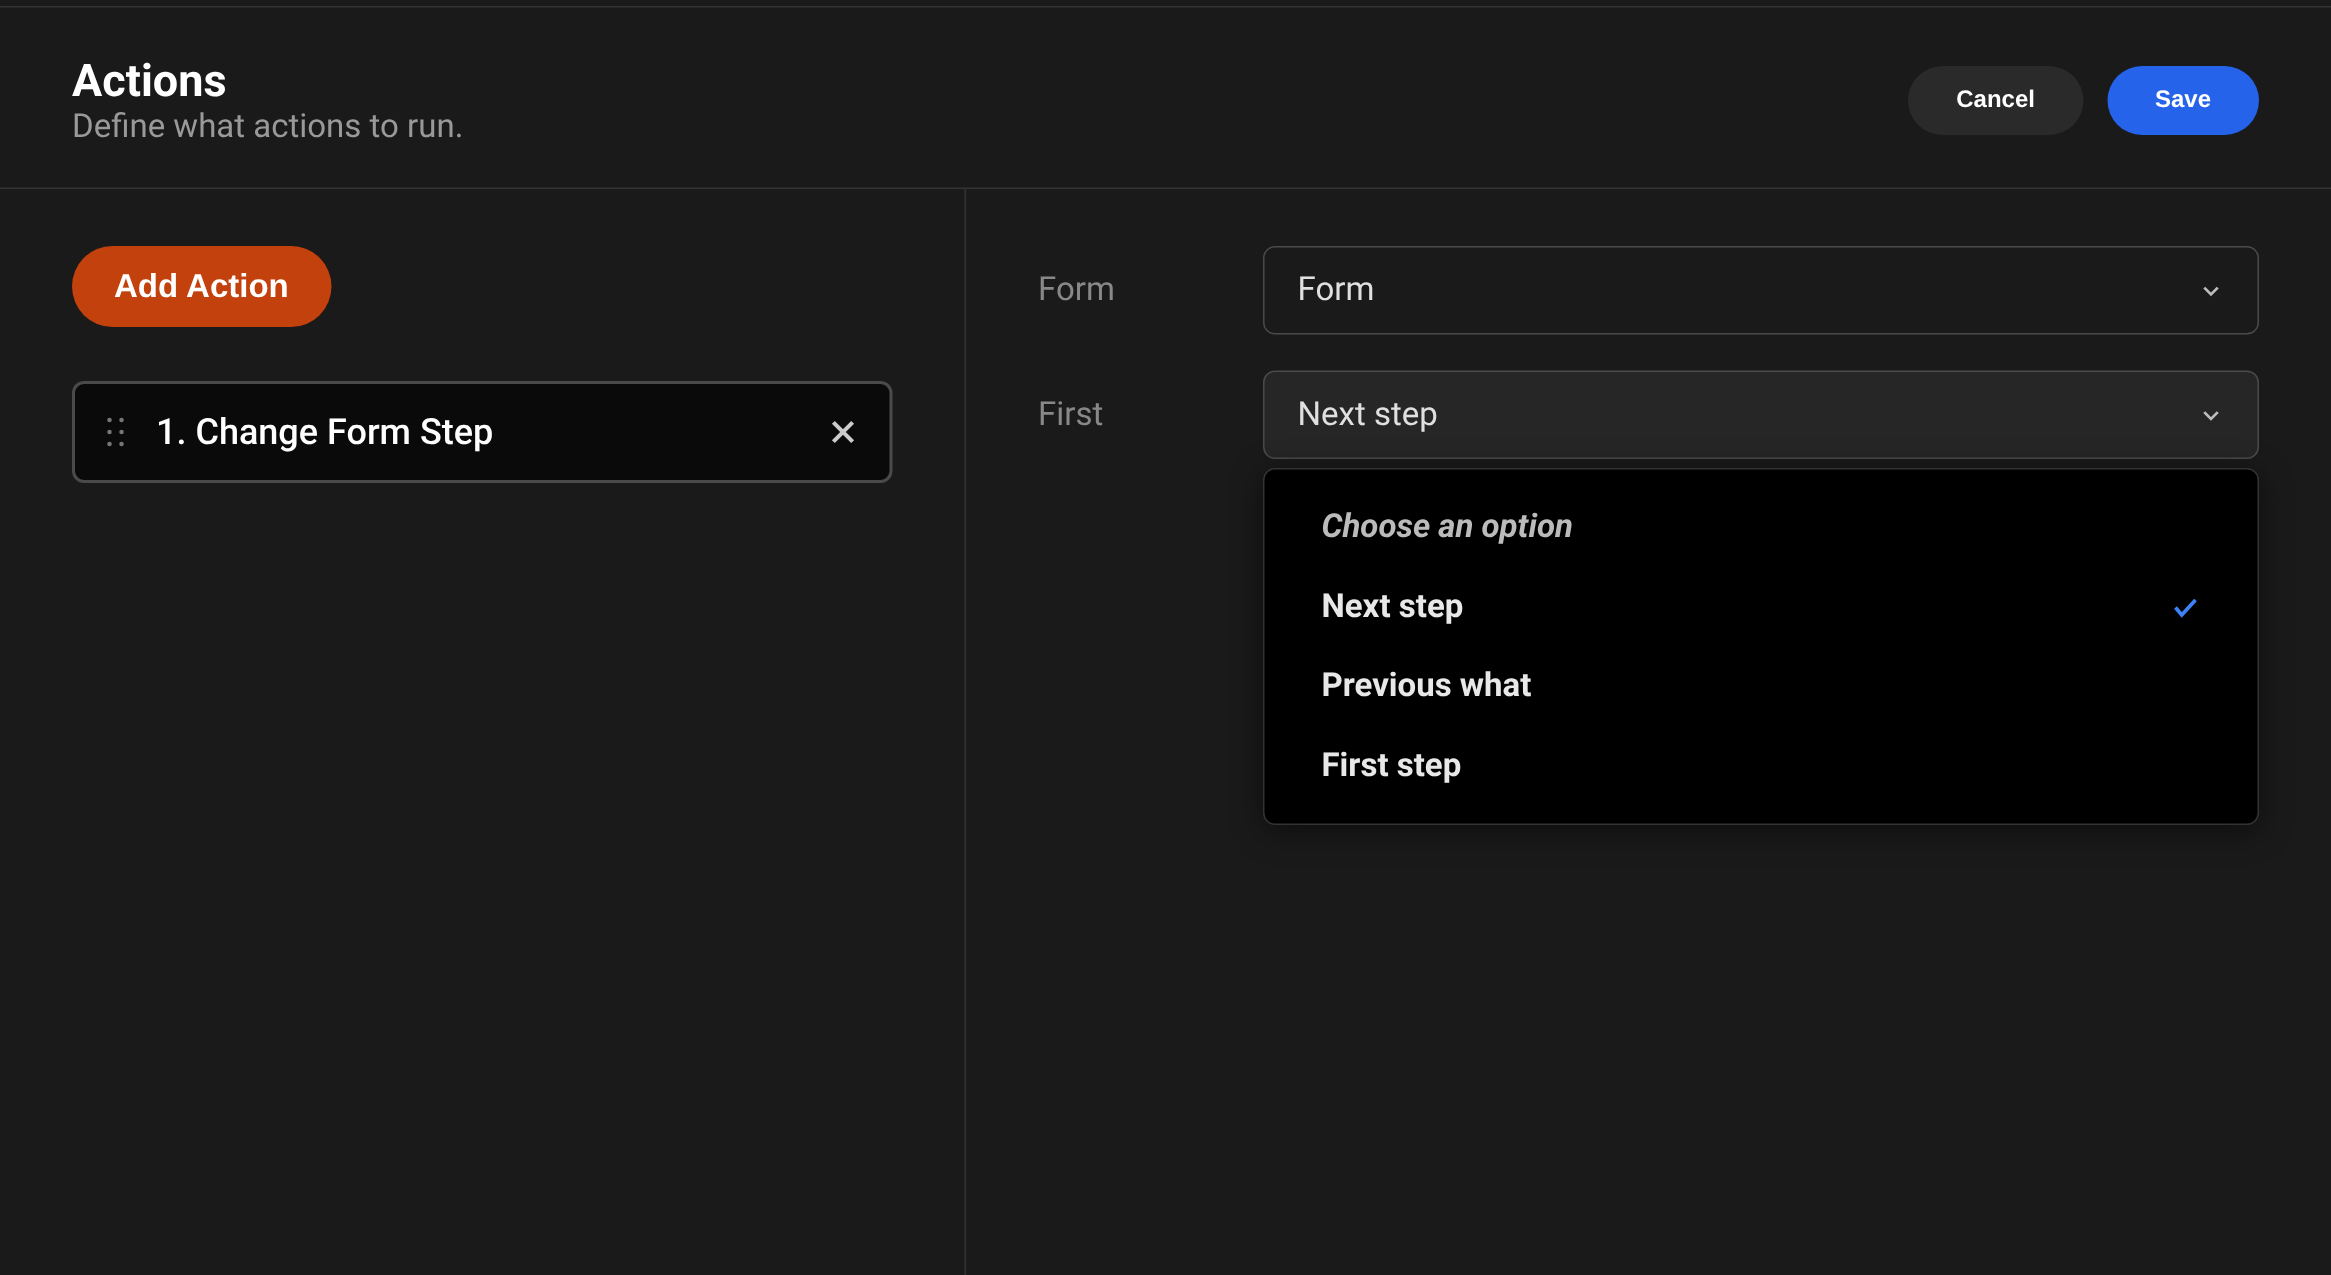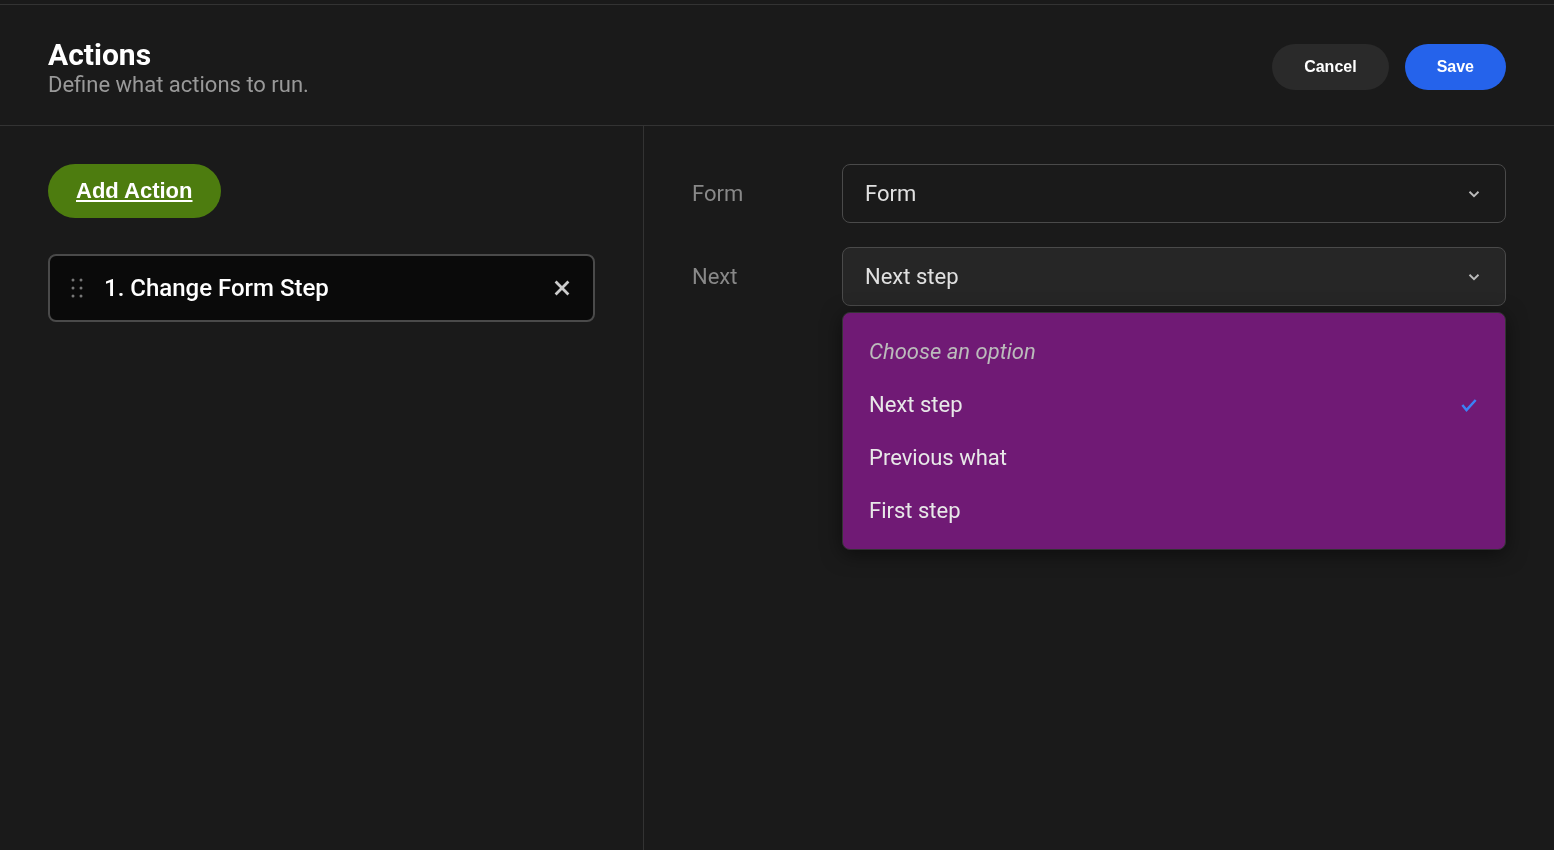--- a/index.html
+++ b/index.html
@@ -82,30 +82,29 @@
       overflow: hidden;
     }
     
     .left-panel {
       width: 644px;
       border-right: 1px solid #333;
       padding: 38px 48px;
     }
     
     .btn-add-action {
-      background: #4d7c0f;
+      background: #c2410c;
       color: #ffffff;
       border: none;
       border-radius: 28px;
       padding: 14px 28px;
       font-size: 22px;
       font-weight: 600;
       cursor: pointer;
       margin-bottom: 36px;
-      text-decoration: underline;
     }
     
     .action-card {
       background: #0a0a0a;
       border: 2px solid #4a4a4a;
       border-radius: 8px;
       padding: 18px 20px;
       display: flex;
       gap: 20px;
     }
@@ -193,26 +192,27 @@
     .dropdown-wrapper {
       position: relative;
       flex: 1;
     }
     
     .dropdown-menu {
       position: absolute;
       top: calc(100% + 6px);
       left: 0;
       right: 0;
-      background: #701a75;
+      background: #000000;
       border: 1px solid #333;
       border-radius: 8px;
-      padding: 12px 0;
+      padding: 12px 12px;
       z-index: 10;
       box-shadow: 0 4px 20px rgba(0,0,0,0.5);
+      font-weight: bold;
     }
     
     .dropdown-header {
       padding: 14px 26px;
       font-size: 22px;
       font-style: italic;
       color: #bbb;
     }
     
     .dropdown-item {
@@ -282,21 +282,21 @@
           <span>Form</span>
           <span class="chevron-down">
             <svg viewBox="0 0 24 24" fill="none" stroke="currentColor" stroke-width="2.5">
               <polyline points="6 9 12 15 18 9"></polyline>
             </svg>
           </span>
         </div>
       </div>
 
       <div class="form-row">
-        <div class="form-label">Next</div>
+        <div class="form-label">First</div>
         <div class="dropdown-wrapper">
           <div class="select-box open">
             <span>Next step</span>
             <span class="chevron-down">
               <svg viewBox="0 0 24 24" fill="none" stroke="currentColor" stroke-width="2.5">
                 <polyline points="6 9 12 15 18 9"></polyline>
               </svg>
             </span>
           </div>
 

